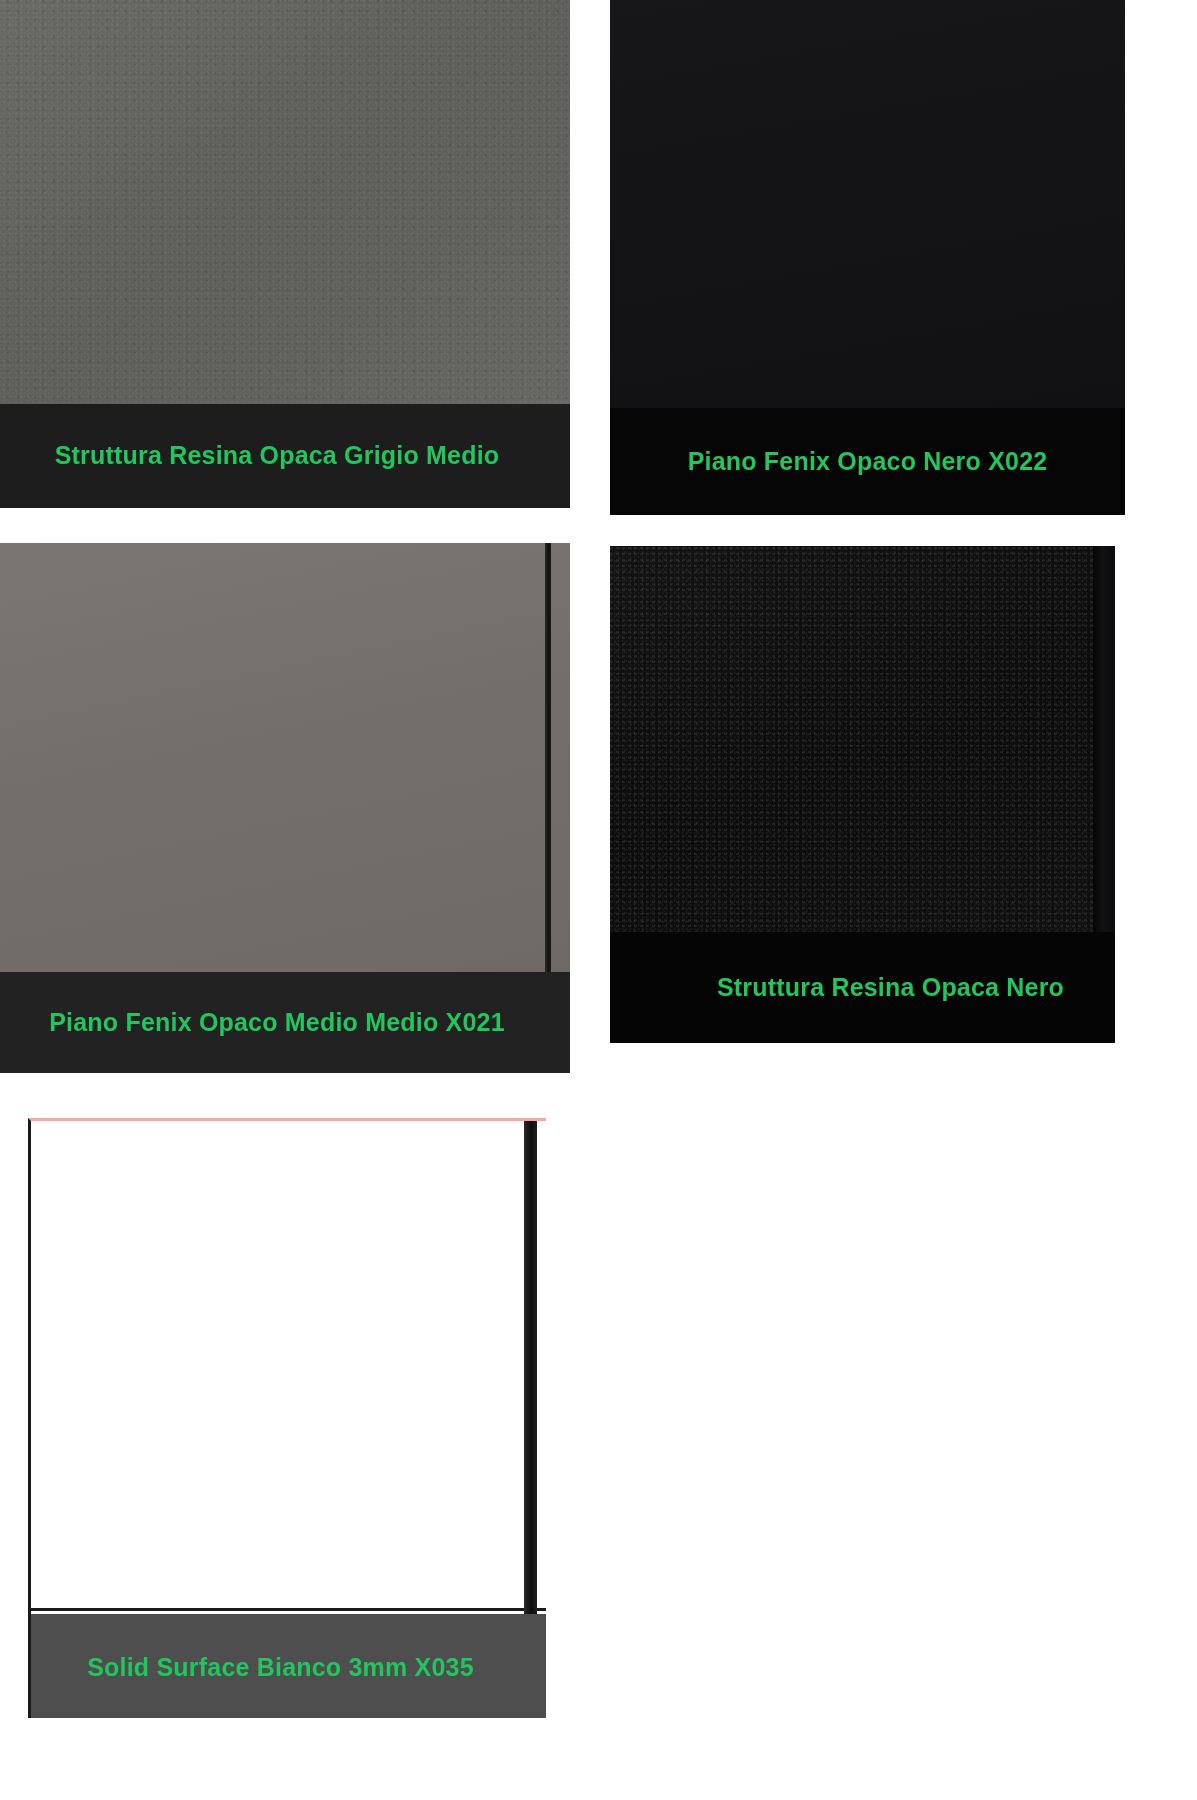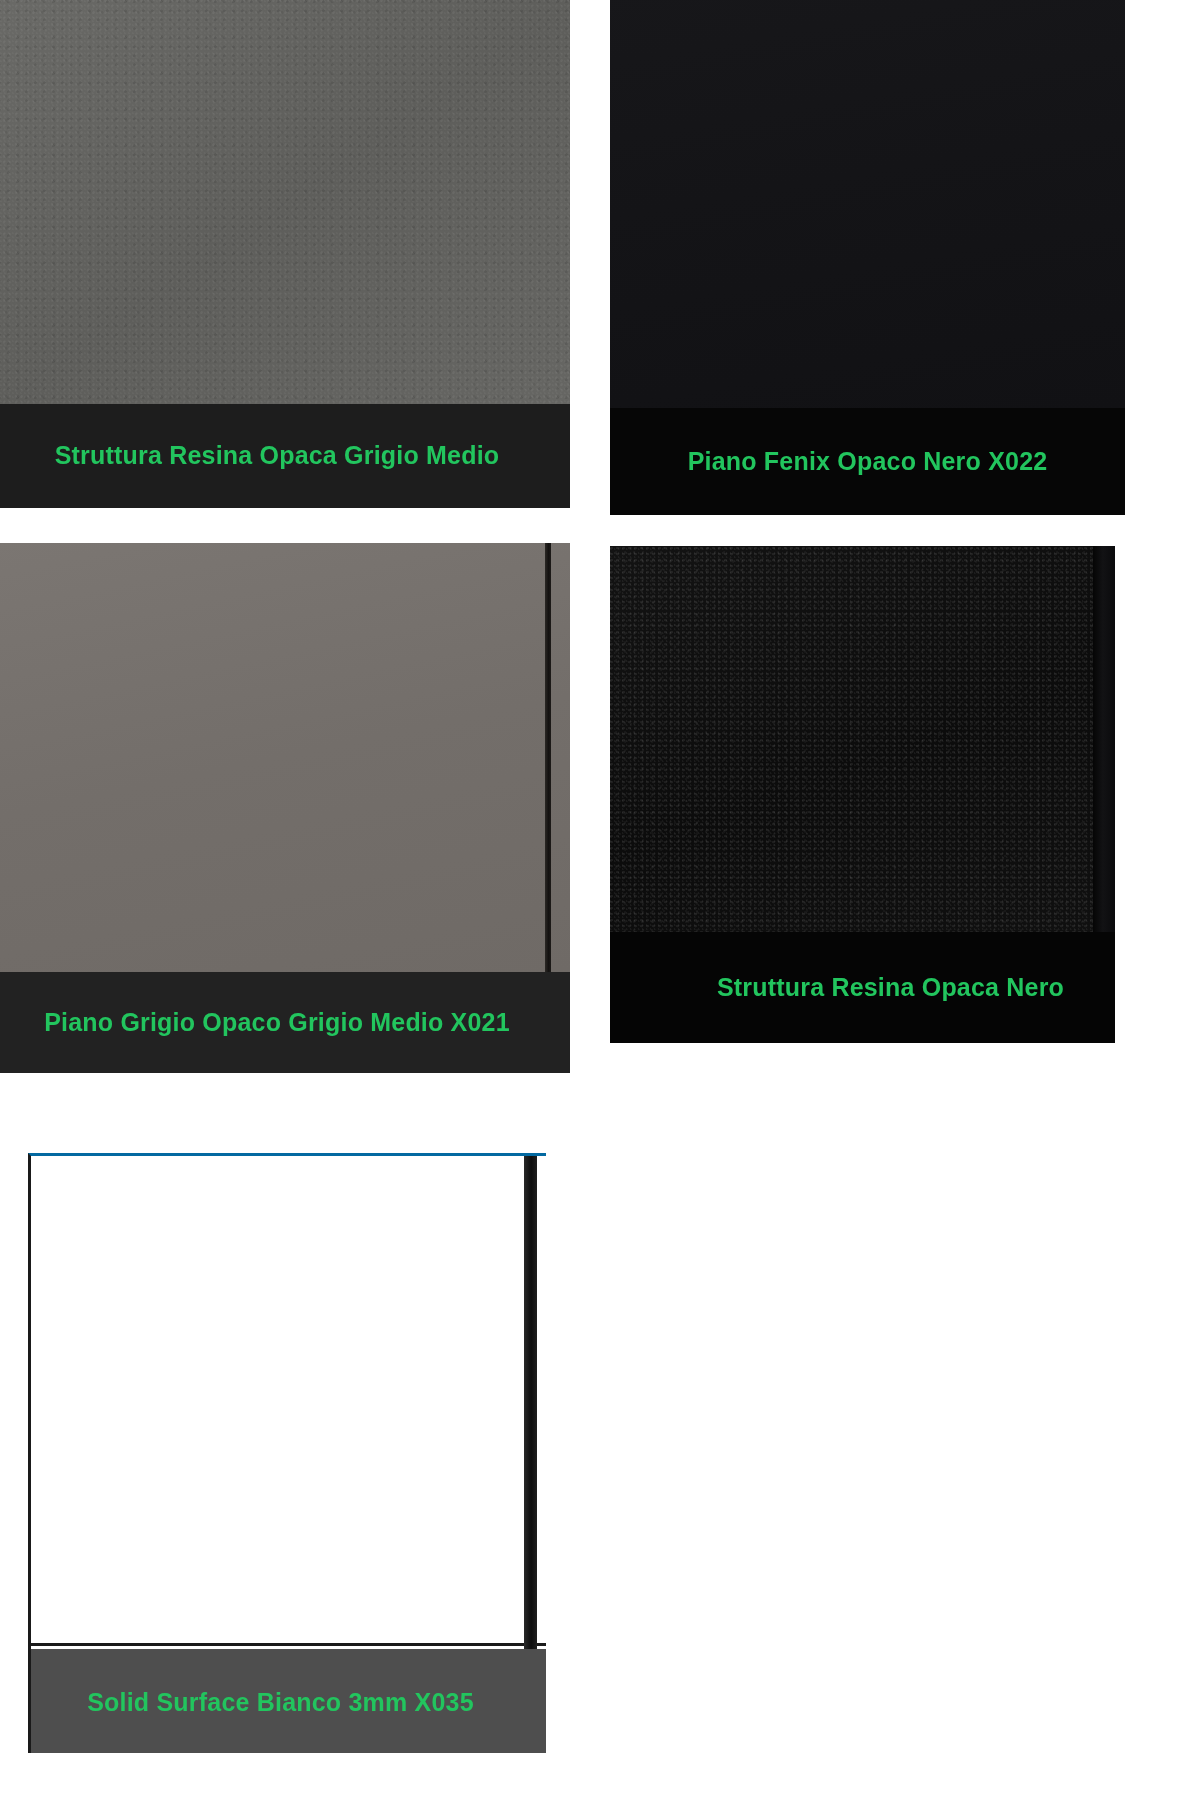--- a/index.html
+++ b/index.html
@@ -163,25 +163,25 @@
   #card-nero-struttura .swatch-caption {
     top: 386px;
     height: 111px;
     background: #050505;
     margin-left: 28px;
   }
 
   
   #card-bianco-solid {
     left: 28px;
-    top: 1153px;
+    top: 1118px;
     width: 518px;
     height: 600px;
     background: #ffffff;
-    border-top: 3px solid #0369a1;
+    border-top: 3px solid #fca5a5;
     border-left: 3px solid #1a1a1a;
   }
   #card-bianco-solid .swatch-image {
     height: 490px;
     background: #ffffff;
     border-bottom: 3px solid #1a1a1a;
   }
   #card-bianco-solid .edge-strip {
     right: 9px;
     width: 13px;
@@ -215,21 +215,21 @@
     <div class="swatch-image"></div>
     <div class="swatch-caption">
       <span class="swatch-caption-text">Piano Fenix Opaco Nero X022</span>
     </div>
   </div>
 
   <div class="swatch-card" id="card-grigio-fenix">
     <div class="swatch-image"></div>
     <div class="edge-strip"></div>
     <div class="swatch-caption">
-      <span class="swatch-caption-text">Piano Grigio Opaco Grigio Medio X021</span>
+      <span class="swatch-caption-text">Piano Fenix Opaco Medio Medio X021</span>
     </div>
   </div>
 
   <div class="swatch-card" id="card-nero-struttura">
     <div class="swatch-image tex-noise"></div>
     <div class="edge-strip"></div>
     <div class="swatch-caption">
       <span class="swatch-caption-text">Struttura Resina Opaca Nero</span>
     </div>
   </div>

